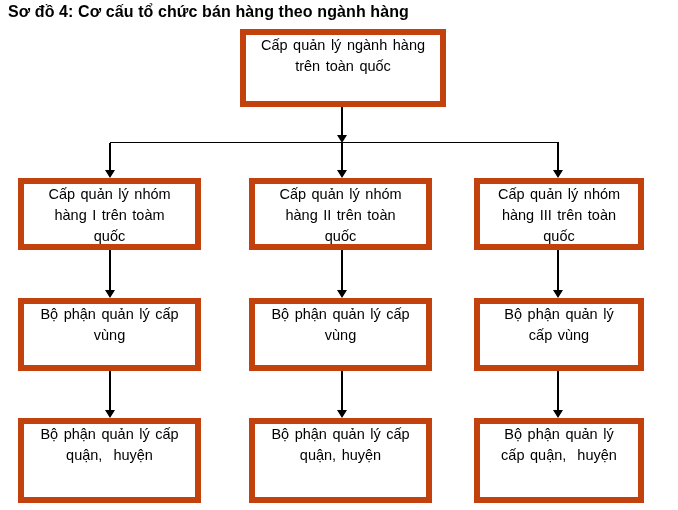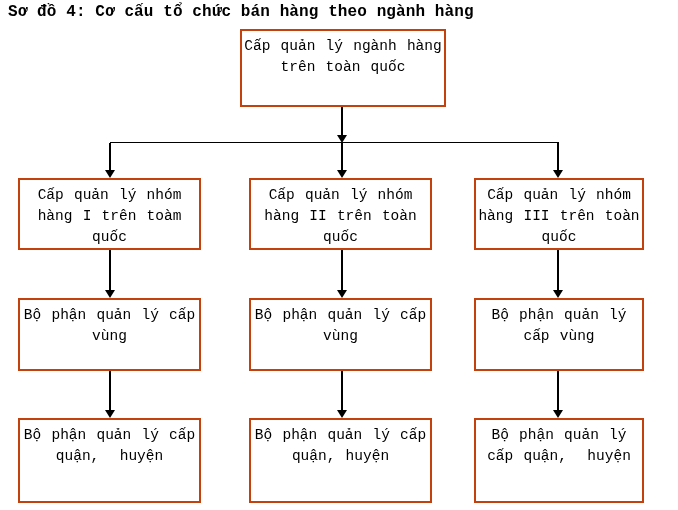--- a/index.html
+++ b/index.html
@@ -1,42 +1,41 @@
 <!DOCTYPE html>
 <html><head>
 <meta charset="utf-8">
 <style>
   html, body { margin: 0; padding: 0; background: #ffffff; }
   #canvas {
     position: relative;
     width: 678px;
     height: 510px;
     background: #ffffff;
-    font-family: Liberation Mono, monospace;
+    font-family: Liberation Sans, sans-serif;
     color: #000000;
     overflow: hidden;
   }
   .title {
     position: absolute;
     left: 8px;
     top: 3px;
     font-size: 16px;
     font-weight: bold;
     letter-spacing: 0.1px;
     white-space: nowrap;
   }
   .box {
     position: absolute;
     box-sizing: border-box;
-    border: 2px solid #c2410c;
+    border: 6px solid #c2410c;
     background: #ffffff;
     text-align: center;
     font-size: 14.5px;
     line-height: 21px;
-    padding-top: 5px;
     white-space: pre-wrap;
     word-spacing: 1.5px;
   }
   .vstem {
     position: absolute;
     width: 1.5px;
     background: #000000;
   }
   .hline {
     position: absolute;

